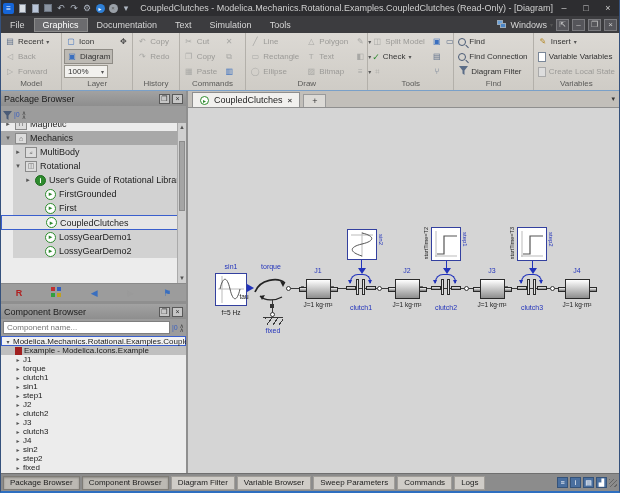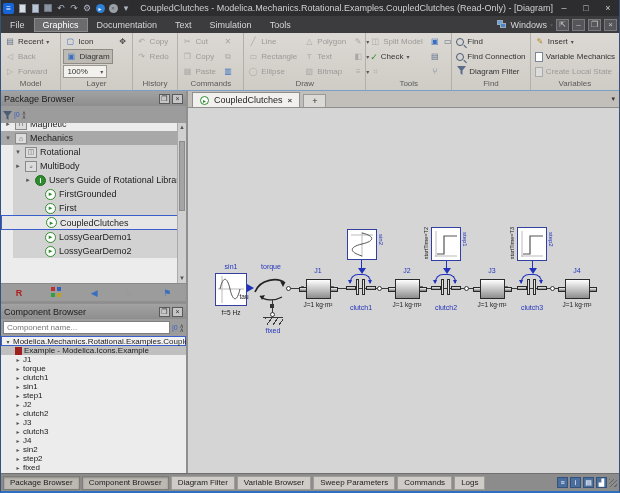--- a/index.html
+++ b/index.html
@@ -388,21 +388,21 @@
     <div class="rgroup" style="flex:1; border-right:none">
       <div class="rbody">
           <div class="rcol">
         <div class="rit">
               <span class="gi" style="color:#b58a2a">✎</span>
               <span>Insert</span>
               <span class="dd">▾</span>
             </div>
         <div class="rit">
               <span class="mini-doc"></span>
-              <span>Variable Mechanics</span>
+              <span>Variable Variables</span>
             </div>
         <div class="rit dis">
               <span class="mini-doc dim"></span>
               <span>Create Local State</span>
             </div>
       </div>
         </div>
       <div class="glabel">Variables</div>
     </div>
   </div>
@@ -429,28 +429,28 @@
                 <span class="tar">▸</span>
                 <span class="tico">⊓</span>
                 <span>Magnetic</span>
               </div>
             <div class="prow d0 rowsel">
                 <span class="tar">▾</span>
                 <span class="tico">⌂</span>
                 <span>Mechanics</span>
               </div>
             <div class="prow d1 insel">
+                <span class="tar">▸</span>
+                <span class="tico">⟓</span>
+                <span>MultiBody</span>
+              </div>
+            <div class="prow d1 insel">
                 <span class="tar">▾</span>
                 <span class="tico">◫</span>
                 <span>Rotational</span>
-              </div>
-            <div class="prow d1 insel">
-                <span class="tar">▸</span>
-                <span class="tico">⟓</span>
-                <span>MultiBody</span>
               </div>
             <div class="prow d2 insel">
                 <span class="tar">▸</span>
                 <span class="tico info">i</span>
                 <span>User's Guide of Rotational Library</span>
               </div>
             <div class="prow d3 insel">
                 <span class="tar"></span>
                 <span class="tico play">▸</span>
                 <span>FirstGrounded</span>

